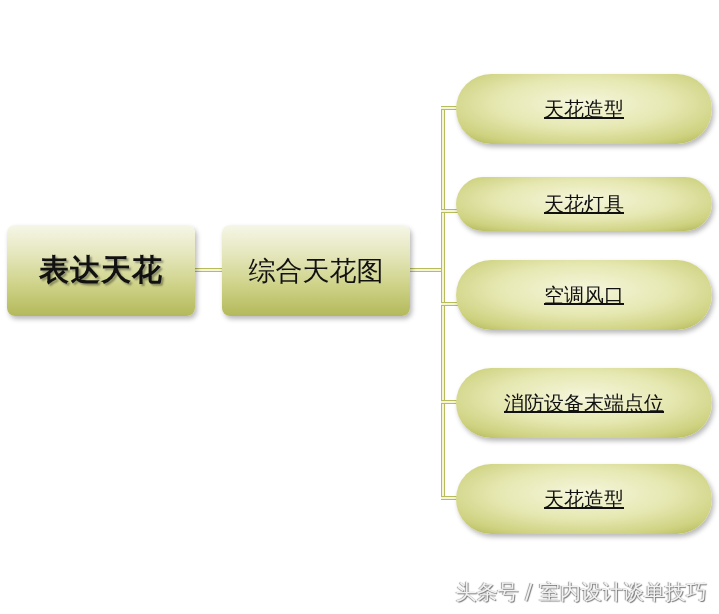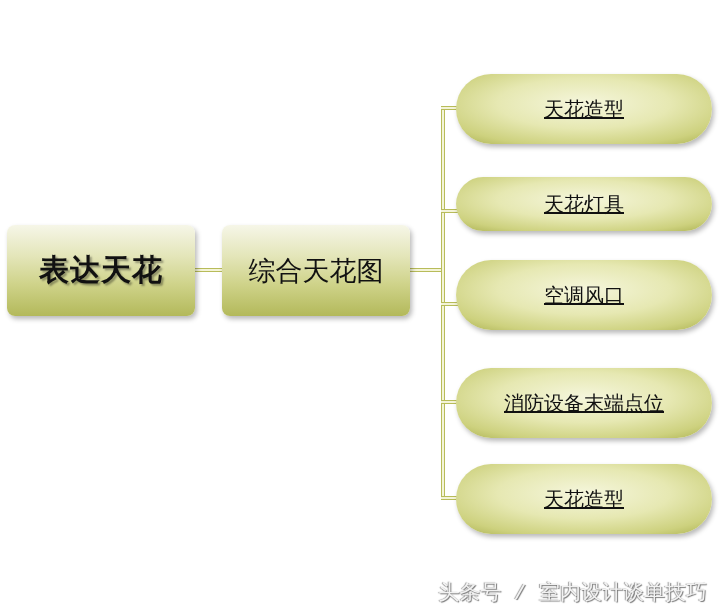--- a/index.html
+++ b/index.html
@@ -28,21 +28,20 @@
     }
     .mid-label { font-size: 27px; }
     .leaf-label { font-size: 20px; text-decoration: underline; }
     .line { position: absolute; box-sizing: border-box; }
     .hline { height: 4px; border-top: 1px solid #b8bc5a; border-bottom: 1px solid #b8bc5a; background: #f4f4d8; }
     .vline { width: 4px; border-left: 1px solid #b8bc5a; border-right: 1px solid #b8bc5a; background: #f4f4d8; }
     .watermark {
       position: absolute; right: 12px; top: 578px;
       font-size: 21px; color: #f2f2f2;
       text-shadow: 1px 1px 1px #777, -1px 0 1px #999;
-      font-family: Liberation Mono, monospace;
     }
   </style>
 </head>
 <body>
 
 <div class="line hline" style="left:193px; top:268px; width:31px;"></div>
 <div class="line hline" style="left:408px; top:268px; width:37px;"></div>
 <div class="line vline" style="left:441px; top:106px; height:394px;"></div>
 <div class="line hline" style="left:441px; top:106px; width:18px;"></div>
 <div class="line hline" style="left:441px; top:209px; width:18px;"></div>

